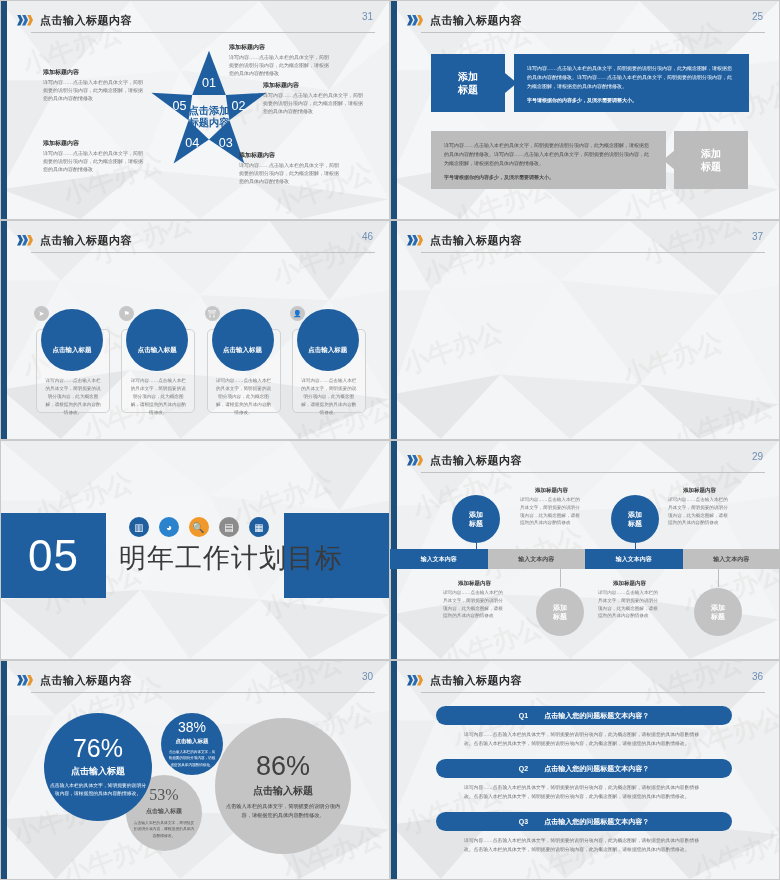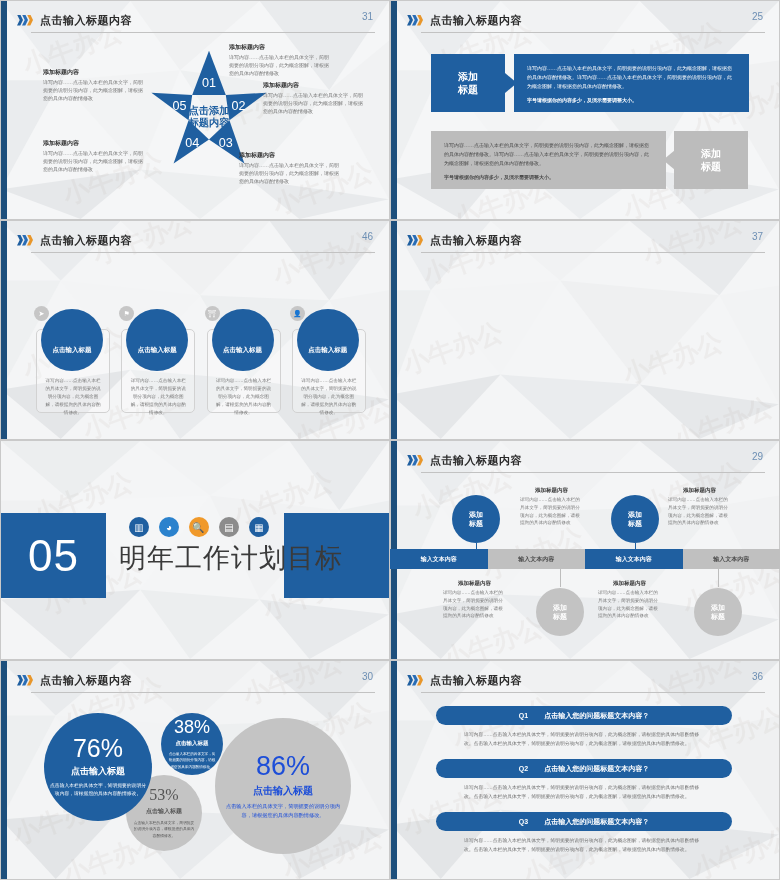--- a/index.html
+++ b/index.html
@@ -173,24 +173,24 @@
 
   
   .p30 { position:absolute; border-radius:50%; z-index:5; display:flex; flex-direction:column;
          align-items:center; justify-content:center; text-align:center; padding:0 6px; }
   .p30 .num { font-weight:300; line-height:1; }
   .p30 .tt { font-weight:bold; margin-top:4px; }
   .p30 .dd { margin-top:4px; line-height:1.7; }
   .p30-76 { left:44px; top:713px; width:108px; height:108px; background:#1f5fa0; color:#fff; }
   .p30-76 .num { font-size:25px; } .p30-76 .tt { font-size:9px; } .p30-76 .dd { font-size:4.8px; }
   .p30-38 { left:161px; top:713px; width:62px; height:62px; background:#1f5fa0; color:#fff; }
-  .p30-38 .num { font-size:18px; } .p30-38 .tt { font-size:5.5px; } .p30-38 .dd { font-size:3.6px; }
+  .p30-38 .num { font-size:14px; } .p30-38 .tt { font-size:5.5px; } .p30-38 .dd { font-size:3.6px; }
   .p30-53 { left:126px; top:775px; width:76px; height:76px; background:#c4c4c4; color:#555; }
   .p30-53 .num { font-size:16px;font-family:Liberation Serif, serif; } .p30-53 .tt { font-size:6px; } .p30-53 .dd { font-size:3.8px; }
-  .p30-86 { left:215px; top:718px; width:136px; height:136px; background:#c4c4c4; color:#1d4ed8; }
+  .p30-86 { left:215px; top:718px; width:136px; height:136px; background:#c4c4c4; color:#404040; }
   .p30-86 .num { font-size:27px; } .p30-86 .tt { font-size:10px; } .p30-86 .dd { font-size:5.2px; }
 
   
   .q31 { position:absolute; left:436px; top:0; width:296px; z-index:5; }
   .q31-bar {
     height:19px; background:#1f5fa0; border-radius:10px; color:#fff;
     display:flex; align-items:center; justify-content:center; gap:16px;
     font-size:7px; font-weight:bold;
   }
   .q31-body { font-size:4.8px; color:#6e6e6e; line-height:1.85; padding:6px 28px 0 28px; }

